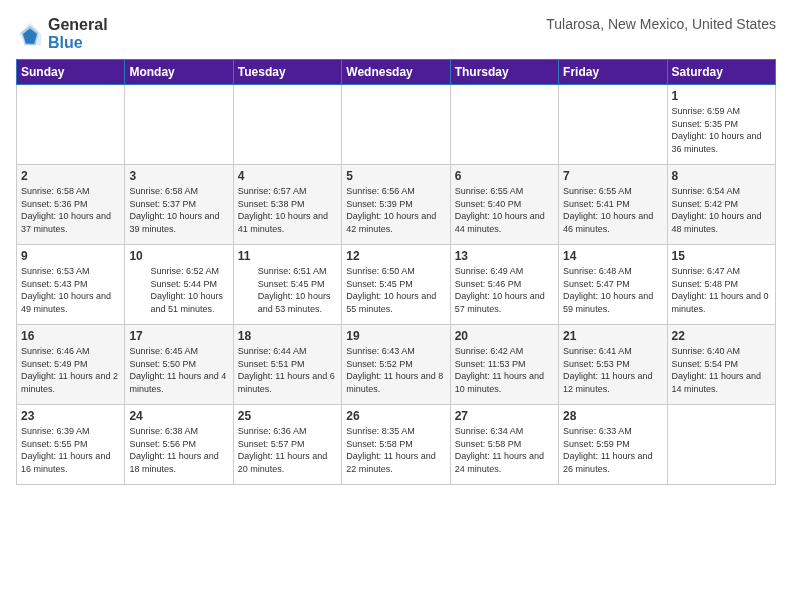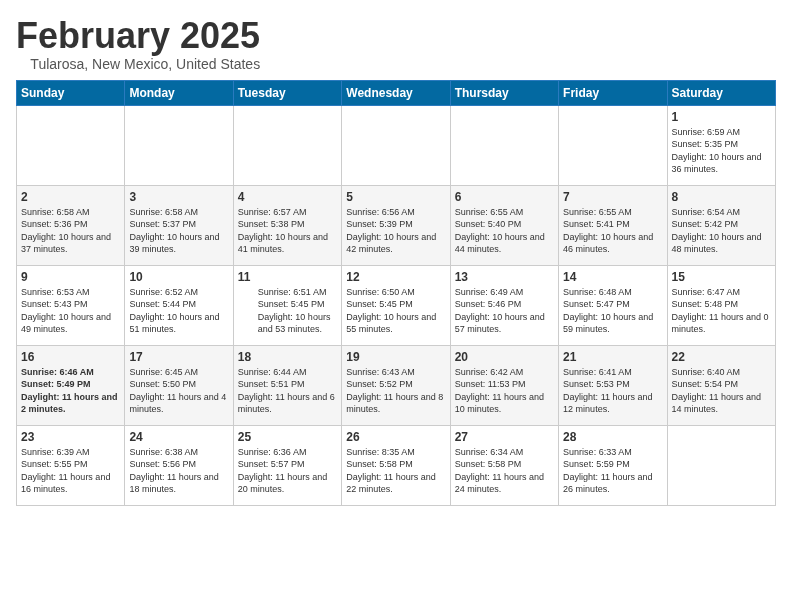--- a/index.html
+++ b/index.html
@@ -53,21 +53,21 @@
       font-size: 14px;
       color: #555;
       text-align: right;
     }
     table {
       width: 100%;
       border-collapse: collapse;
       table-layout: fixed;
     }
     thead th {
-      background-color: #0369a1;
+      background-color: #4c1d95;
       color: #fff;
       font-size: 12px;
       font-weight: bold;
       padding: 5px 4px;
       text-align: left;
       border: 1px solid #2a7abf;
     }
     tbody td {
       border: 1px solid #ccc;
       vertical-align: top;
@@ -92,22 +92,32 @@
       color: #333;
     }
     .empty-cell {
       background: #fff !important;
     }
   </style>
 </head>
 <body>
 
 <div class="header">
+  <div class="logo">
+    <svg class="logo-icon" viewBox="0 0 40 40" xmlns="http://www.w3.org/2000/svg">
+      <polygon points="20,4 36,20 36,36 20,36 4,20" fill="#2a7abf" opacity="0.15"></polygon>
+      <polygon points="20,8 32,18 28,36 12,36 8,18" fill="#2a7abf" opacity="0.3"></polygon>
+      <polygon points="20,12 30,20 26,34 14,34 10,20" fill="#2a7abf"></polygon>
+    </svg>
+    <div class="logo-text">
+      <span class="logo-general">General</span>
+      <span class="logo-blue">Blue</span>
+    </div>
+  </div>
   <div class="title-block">
-    <div class="month-title">February 2025</div>
     <div class="location-title">Tularosa, New Mexico, United States</div>
   </div>
 </div>
 
 <table>
   <thead>
     <tr>
     <th>Sunday</th>
         <th>Monday</th>
         <th>Tuesday</th>
@@ -178,21 +188,21 @@
       </tr>
       <tr>
         <td>
           <span class="day-num">9</span>
           <div class="day-info" style="white-space: pre-line;">Sunrise: 6:53 AM
 Sunset: 5:43 PM
 Daylight: 10 hours and 49 minutes.</div>
         </td>
         <td>
           <span class="day-num">10</span>
-          <div class="day-info" style="white-space: pre-line;">Sunrise: 6:52 AM
+          <div class="day-info" style="white-space: pre-line; margin-left: 21px;">Sunrise: 6:52 AM
 Sunset: 5:44 PM
 Daylight: 10 hours and 51 minutes.</div>
         </td>
         <td>
           <span class="day-num">11</span>
           <div class="day-info" style="white-space: pre-line; margin-left: 20px;">Sunrise: 6:51 AM
 Sunset: 5:45 PM
 Daylight: 10 hours and 53 minutes.</div>
         </td>
         <td>
@@ -216,21 +226,21 @@
         <td>
           <span class="day-num">15</span>
           <div class="day-info" style="white-space: pre-line;">Sunrise: 6:47 AM
 Sunset: 5:48 PM
 Daylight: 11 hours and 0 minutes.</div>
         </td>
       </tr>
       <tr>
         <td>
           <span class="day-num">16</span>
-          <div class="day-info" style="white-space: pre-line; font-weight: bold;">Sunrise: 6:46 AM
+          <div class="day-info" style="white-space: pre-line;">Sunrise: 6:46 AM
 Sunset: 5:49 PM
 Daylight: 11 hours and 2 minutes.</div>
         </td>
         <td>
           <span class="day-num">17</span>
           <div class="day-info" style="white-space: pre-line;">Sunrise: 6:45 AM
 Sunset: 5:50 PM
 Daylight: 11 hours and 4 minutes.</div>
         </td>
         <td>

